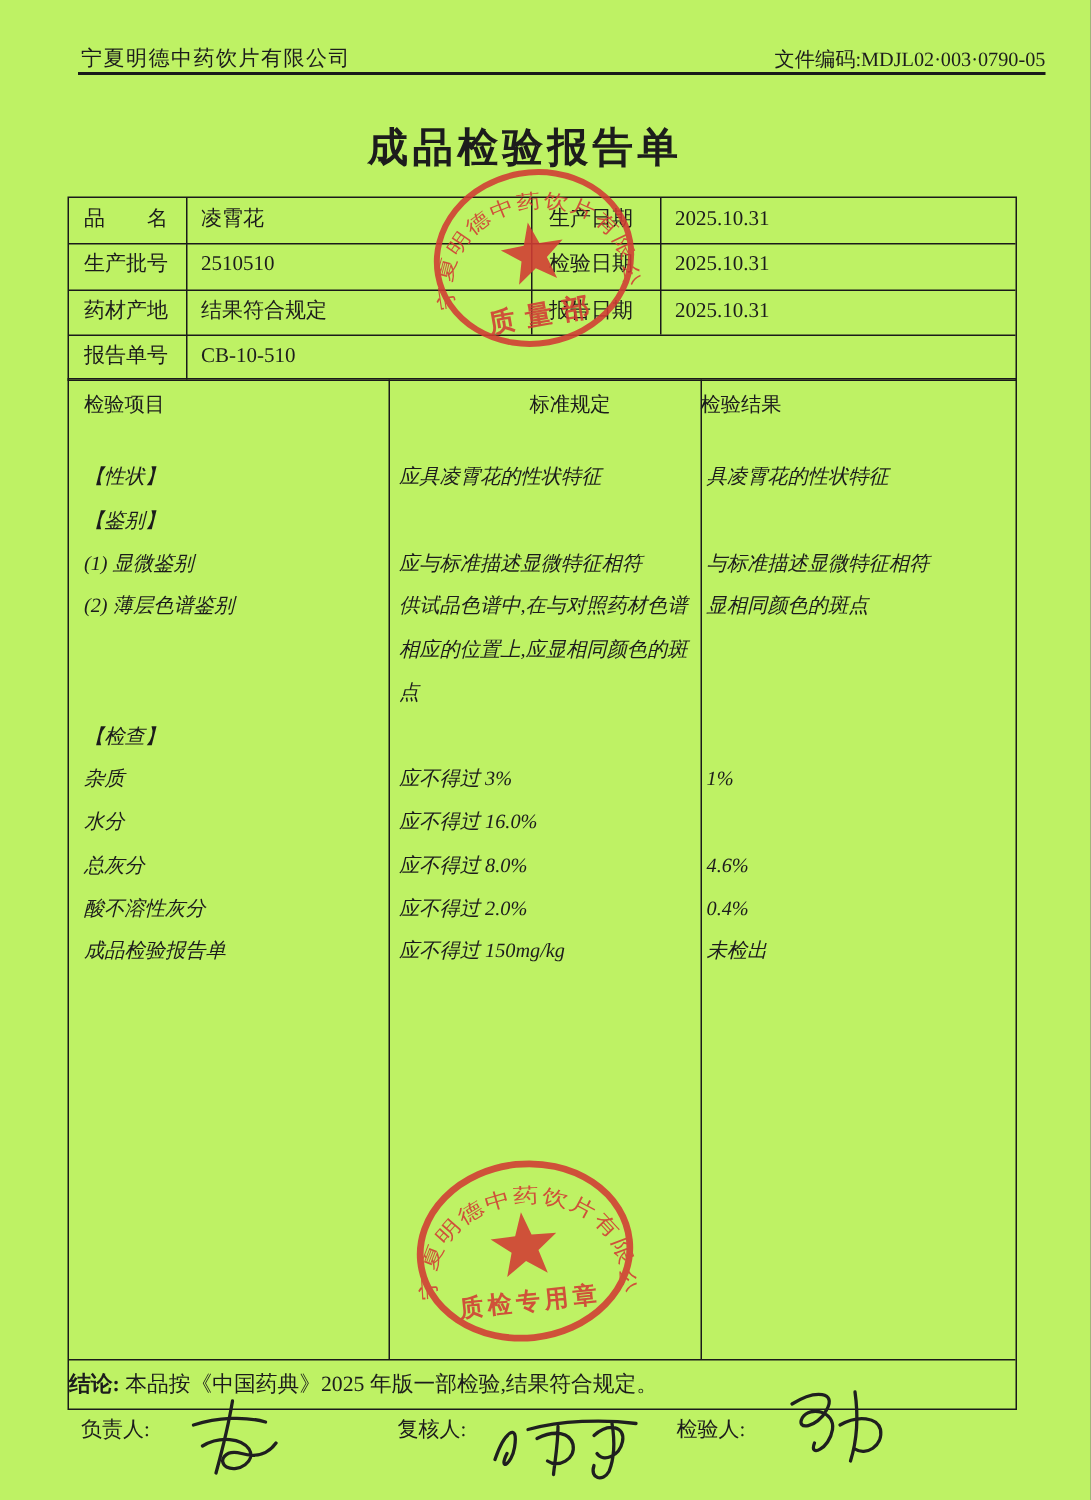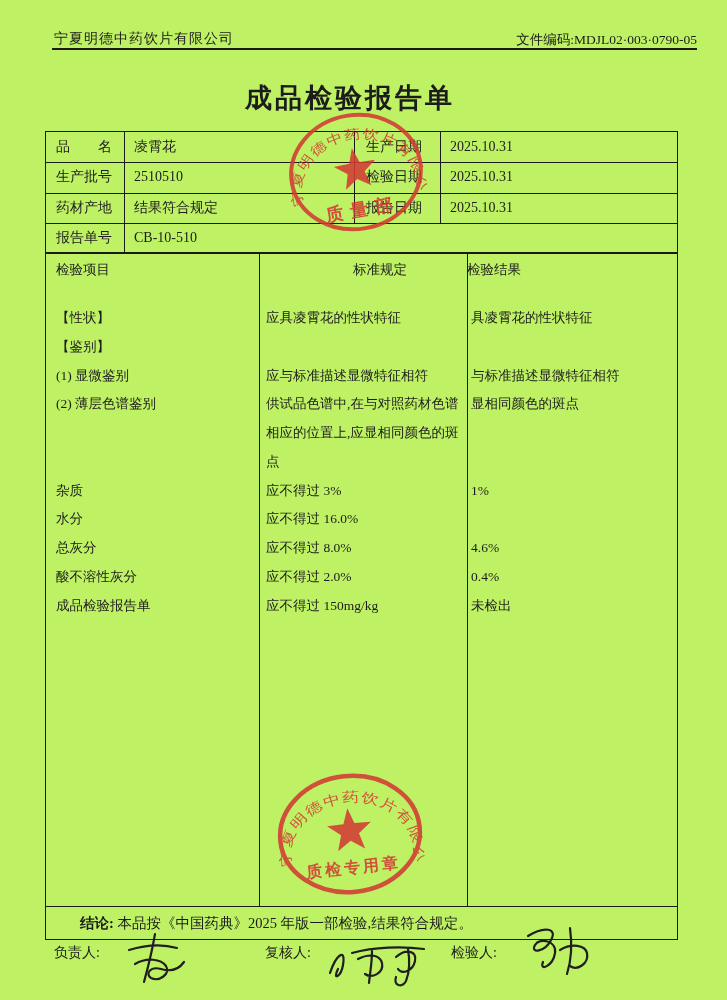--- a/index.html
+++ b/index.html
@@ -18,27 +18,27 @@
   
   .info-table{left:45px;top:131px;width:631px;height:121px;border:1px solid #1a1a1a;font-size:14px;}
   .info-table .hline{position:absolute;left:0;width:631px;border-top:1px solid #1a1a1a;}
   .info-table .vline{position:absolute;top:0;border-left:1px solid #1a1a1a;}
   .info-cell{position:absolute;height:30px;line-height:30px;white-space:nowrap;}
   
   .main-table{left:45px;top:252px;width:631px;height:686px;border:1px solid #1a1a1a;font-size:13.5px;}
   .main-table .vline{position:absolute;top:0;height:653px;border-left:1px solid #1a1a1a;}
   .col-head{position:absolute;top:8px;text-underline-offset:3px;white-space:nowrap;}
   .lines{position:absolute;left:0;top:51px;width:631px;}
-  .line{position:relative;height:28.75px;line-height:28.75px;white-space:nowrap;}
+  .line{position:relative;height:28.75px;line-height:28.75px;white-space:nowrap;font-style:italic;}
   .line .c1{position:absolute;left:10px;width:198px;overflow:visible;}
   .line .c2{position:absolute;left:220px;width:200px;}
   .line .c3{position:absolute;left:425px;width:200px;}
   .conclusion{position:absolute;left:0;top:653px;width:631px;height:32px;line-height:32px;
     border-top:1px solid #1a1a1a;font-size:14.5px;white-space:nowrap;}
-  .conclusion .lbl{font-weight:bold;margin-left:34px;}
+  .conclusion .lbl{font-weight:bold;}
   
   .sig-label{font-size:14px;top:944px;white-space:nowrap;}
   .sig{stroke:#1f1f1f;stroke-width:2.2;fill:none;stroke-linecap:round;stroke-linejoin:round;}
   
   .stamp{opacity:.88;}
   .stamp text{font-family:"Liberation Serif","DejaVu Serif",serif;}
 </style>
 </head>
 <body>
 
@@ -108,20 +108,25 @@
         <div class="c3">显相同颜色的斑点</div>
       </div>
         <div class="line">
         <div class="c1"></div>
         <div class="c2">相应的位置上,应显相同颜色的斑</div>
         <div class="c3"></div>
       </div>
         <div class="line">
         <div class="c1"></div>
         <div class="c2">点</div>
+        <div class="c3"></div>
+      </div>
+        <div class="line">
+        <div class="c1">【检查】</div>
+        <div class="c2"></div>
         <div class="c3"></div>
       </div>
         <div class="line">
         <div class="c1">杂质</div>
         <div class="c2">应不得过 3%</div>
         <div class="c3">1%</div>
       </div>
         <div class="line">
         <div class="c1">水分</div>
         <div class="c2">应不得过 16.0%</div>

